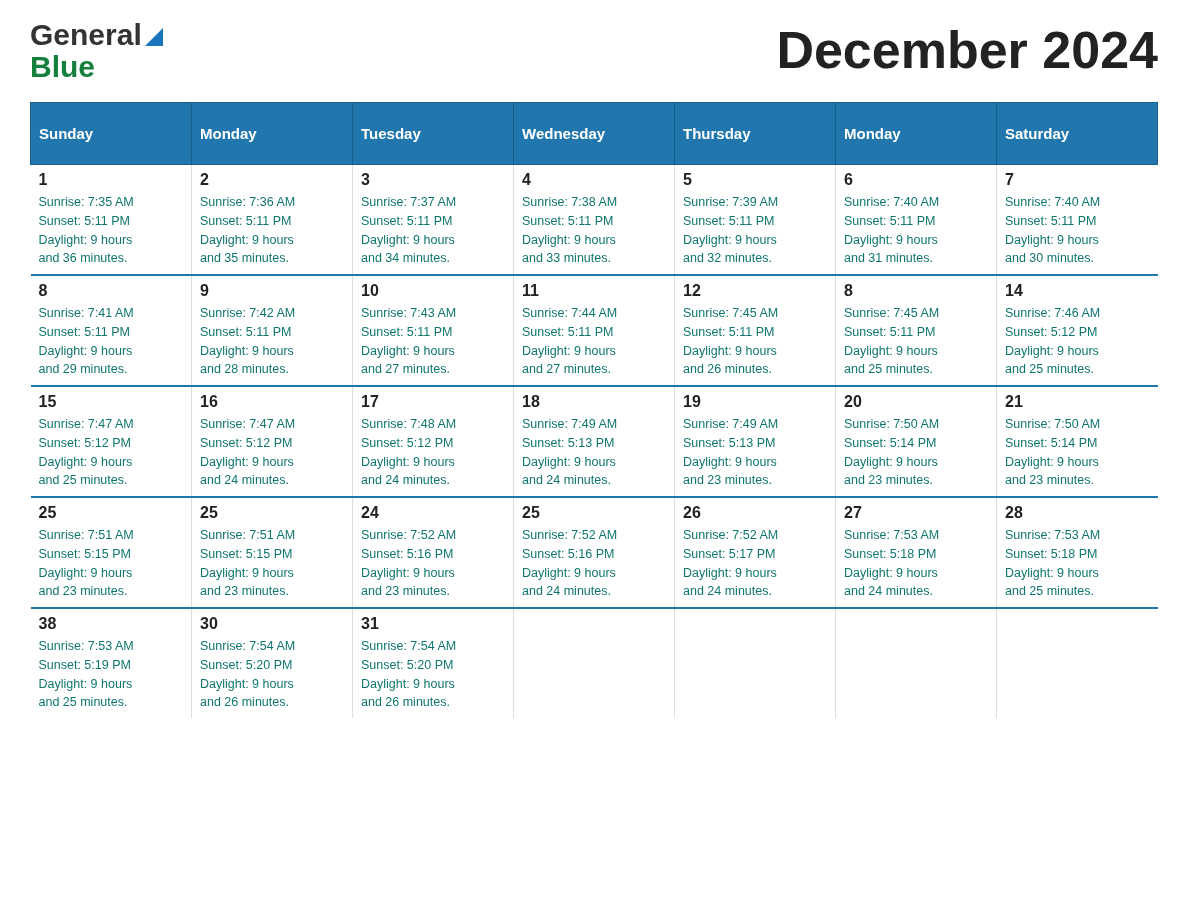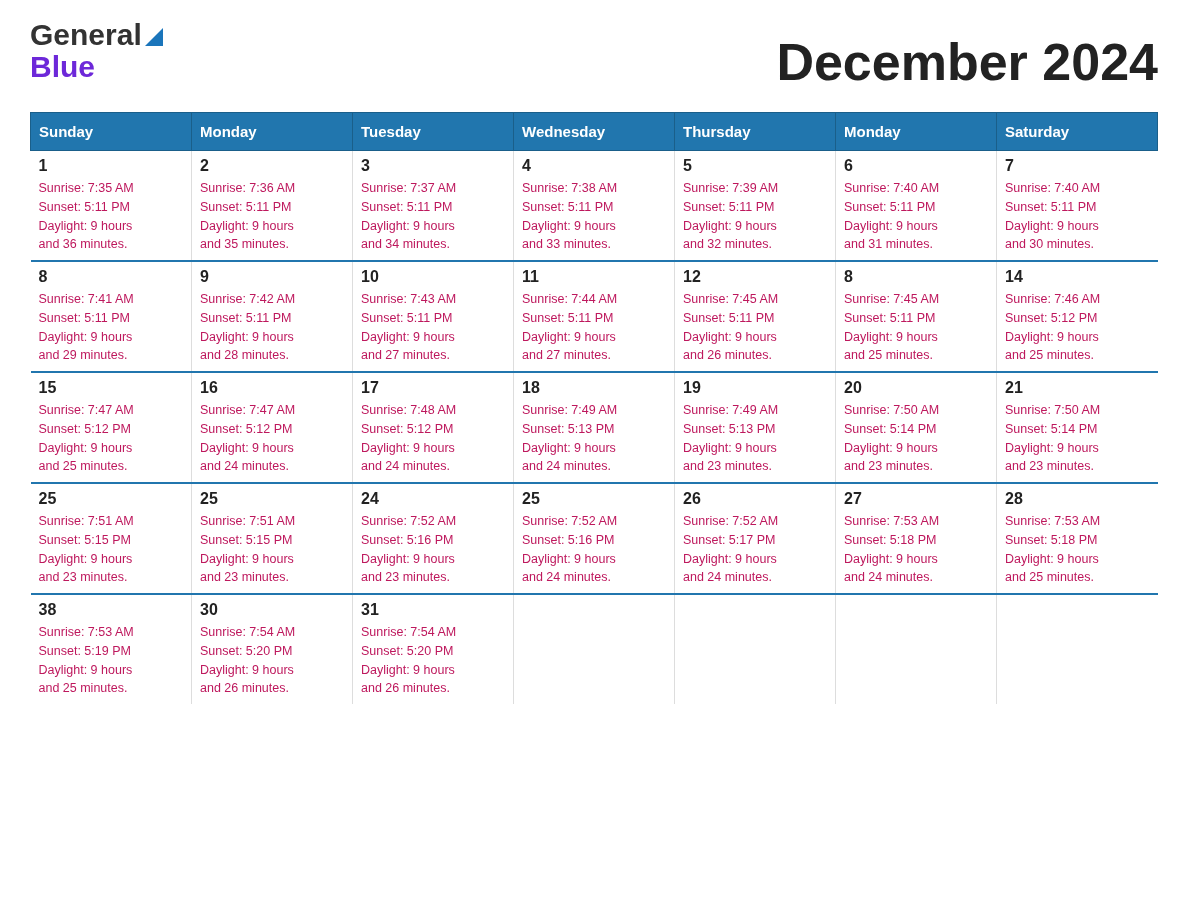--- a/index.html
+++ b/index.html
@@ -17,40 +17,39 @@
       margin-bottom: 20px;
     }
     .logo {
       display: flex;
       flex-direction: column;
       align-items: flex-start;
       justify-content: space-between;
     }
     .title-block {
       text-align: center;
-      margin-top: 12px;
     }
     .month-title {
       font-size: 52px;
       font-weight: bold;
       color: #222;
     }
     .location {
       font-size: 22px;
       color: #555;
     }
     table {
       width: 100%;
       border-collapse: collapse;
       table-layout: fixed;
     }
     thead th {
       background-color: #2176ae;
       color: #fff;
-      padding: 10px 8px;
+      padding: 22px 8px;
       font-size: 15px;
       font-weight: bold;
       text-align: left;
       border: 1px solid #1a5f8a;
     }
     tbody td {
       vertical-align: top;
       padding: 6px 8px;
       font-size: 13px;
       color: #333;
@@ -64,37 +63,37 @@
     .day-number {
       font-size: 16px;
       font-weight: bold;
       color: #222;
       display: block;
       margin-bottom: 4px;
     }
     .day-info {
       font-size: 12.5px;
       line-height: 1.5;
-      color: #be185d;
+      color: #0f766e;
     }
     tr:last-child td {
       border-bottom: none;
     }
     .logo-general {
       font-size: 30px;
       font-weight: bold;
       color: #333;
     }
     .logo-row1 {
       display: flex;
       align-items: flex-end;
       line-height: 1;
     }
     .logo-row2 {
-      color: #6d28d9;
+      color: #15803d;
       font-size: 30px;
       font-weight: bold;
       line-height: 1;
       margin-top: 2px;
     }
   </style>
 </head>
 <body>
 
 <div class="header">

